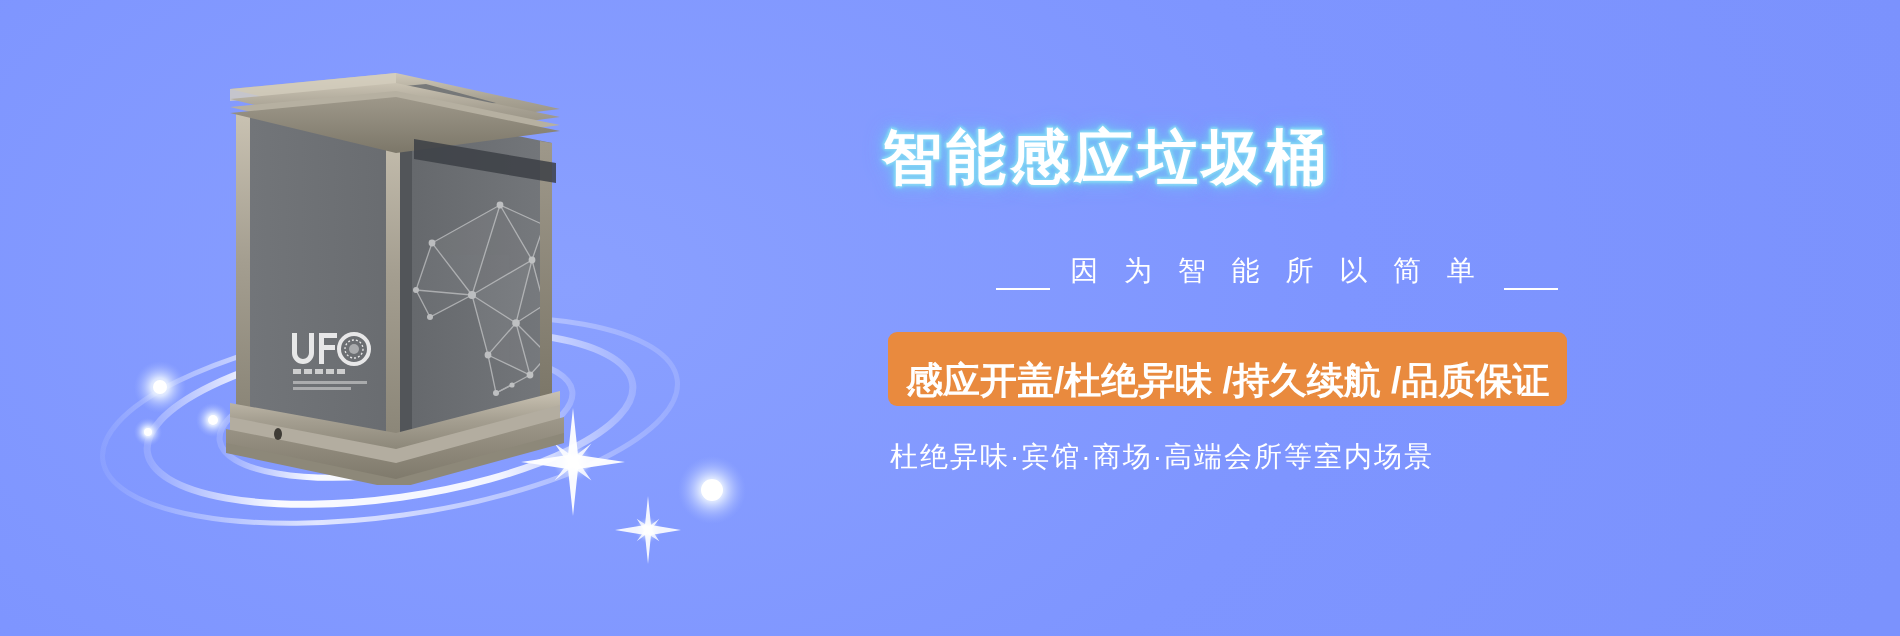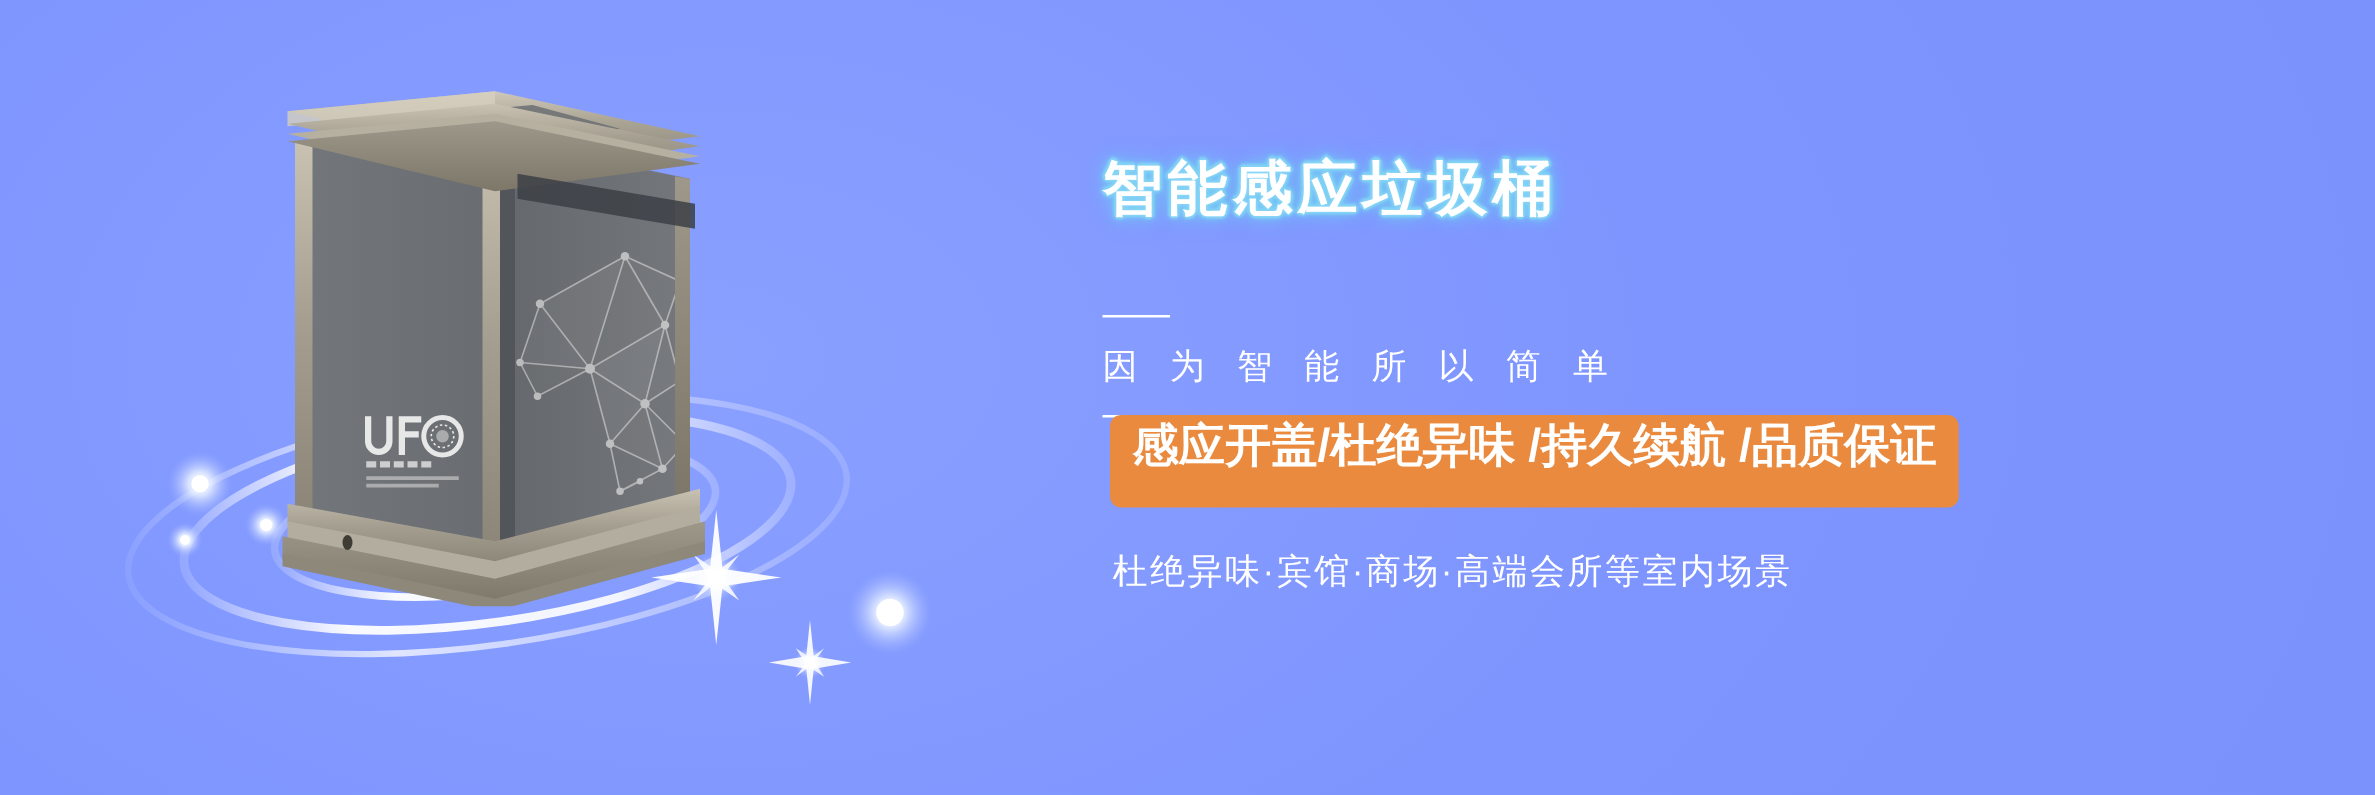--- a/index.html
+++ b/index.html
@@ -51,44 +51,43 @@
     left: 860px;
     top: 0;
     width: 1000px;
     height: 636px;
   }
 
   .title {
     position: absolute;
     left: 22px;
     top: 128px;
-    font-size: 48px;
+    font-size: 60px;
     line-height: 1;
     font-weight: 700;
     color: #ffffff;
     letter-spacing: 4px;
     white-space: nowrap;
     text-shadow:
       0 0 2px #8fd8f7, 0 0 4px #8fd8f7, 0 0 7px #79cdf5,
       0 0 12px #6cc6f2, 0 0 20px rgba(110,198,242,.85),
       2px 0 2px #8fd8f7, -2px 0 2px #8fd8f7,
       0 2px 2px #8fd8f7, 0 -2px 2px #8fd8f7;
   }
 
   .subtitle-row {
     position: absolute;
     left: 22px;
     top: 252px;
     width: 790px;
     display: flex;
-    align-items: flex-start;
+    align-items: flex-end;
     justify-content: center;
     gap: 20px;
     white-space: nowrap;
-    flex-direction: column;
   }
   .rule {
     display: block;
     width: 54px;
     height: 2px;
     background: #ffffff;
     flex: 0 0 auto;
   }
   .subtitle {
     font-size: 28px;
@@ -97,21 +96,21 @@
     font-weight: 400;
   }
 
   .features {
     position: absolute;
     left: 28px;
     top: 332px;
     height: 74px;
     box-sizing: border-box;
     display: flex;
-    align-items: flex-start;
+    align-items: flex-end;
     padding: 0 18px;
     background: #e98a3e;
     border-radius: 9px;
     white-space: nowrap;
   }
   .features-text {
     font-size: 37px;
     font-weight: 700;
     color: #ffffff;
     letter-spacing: 0px;

